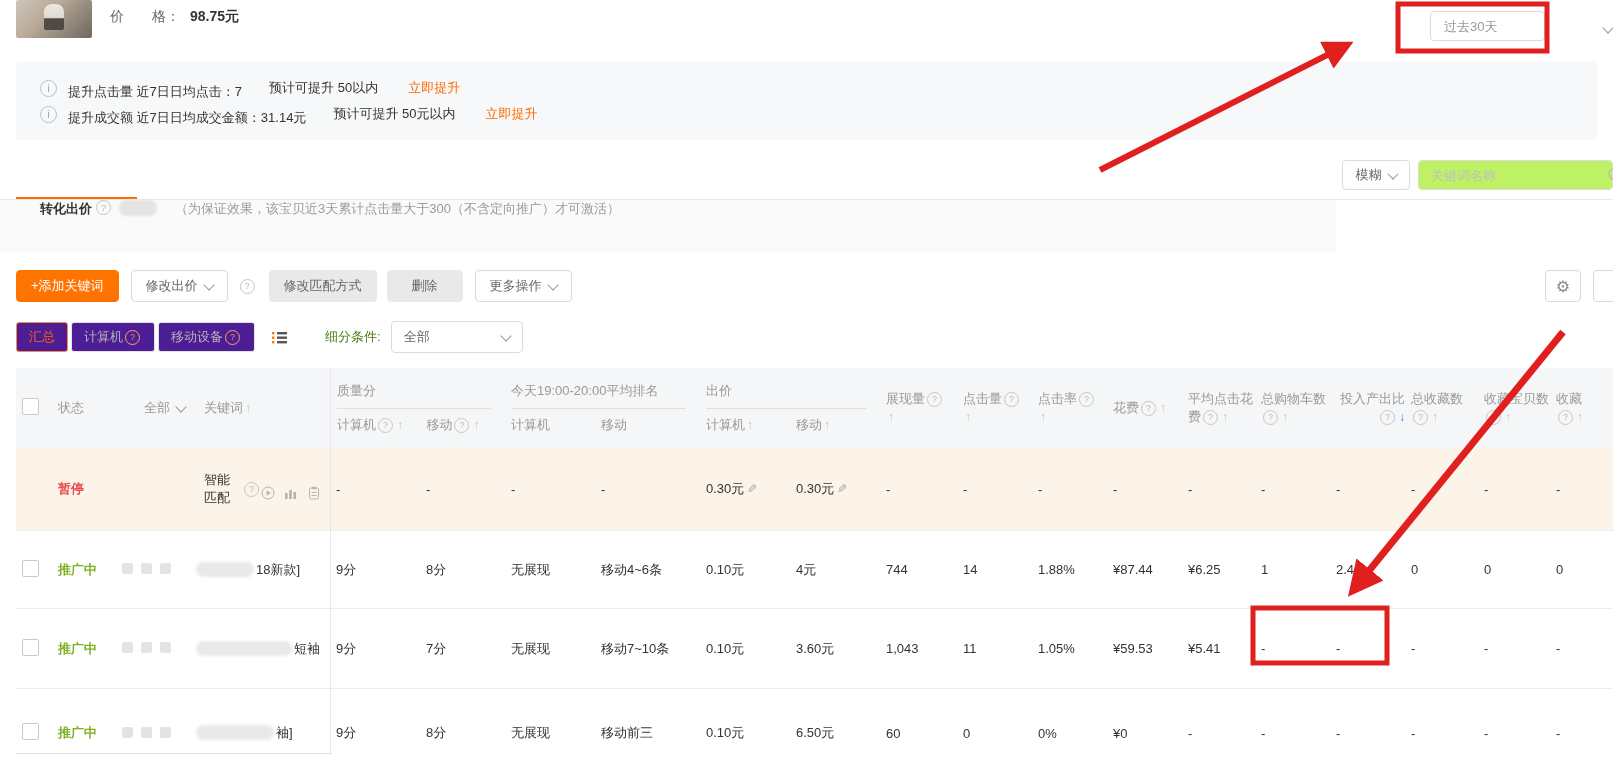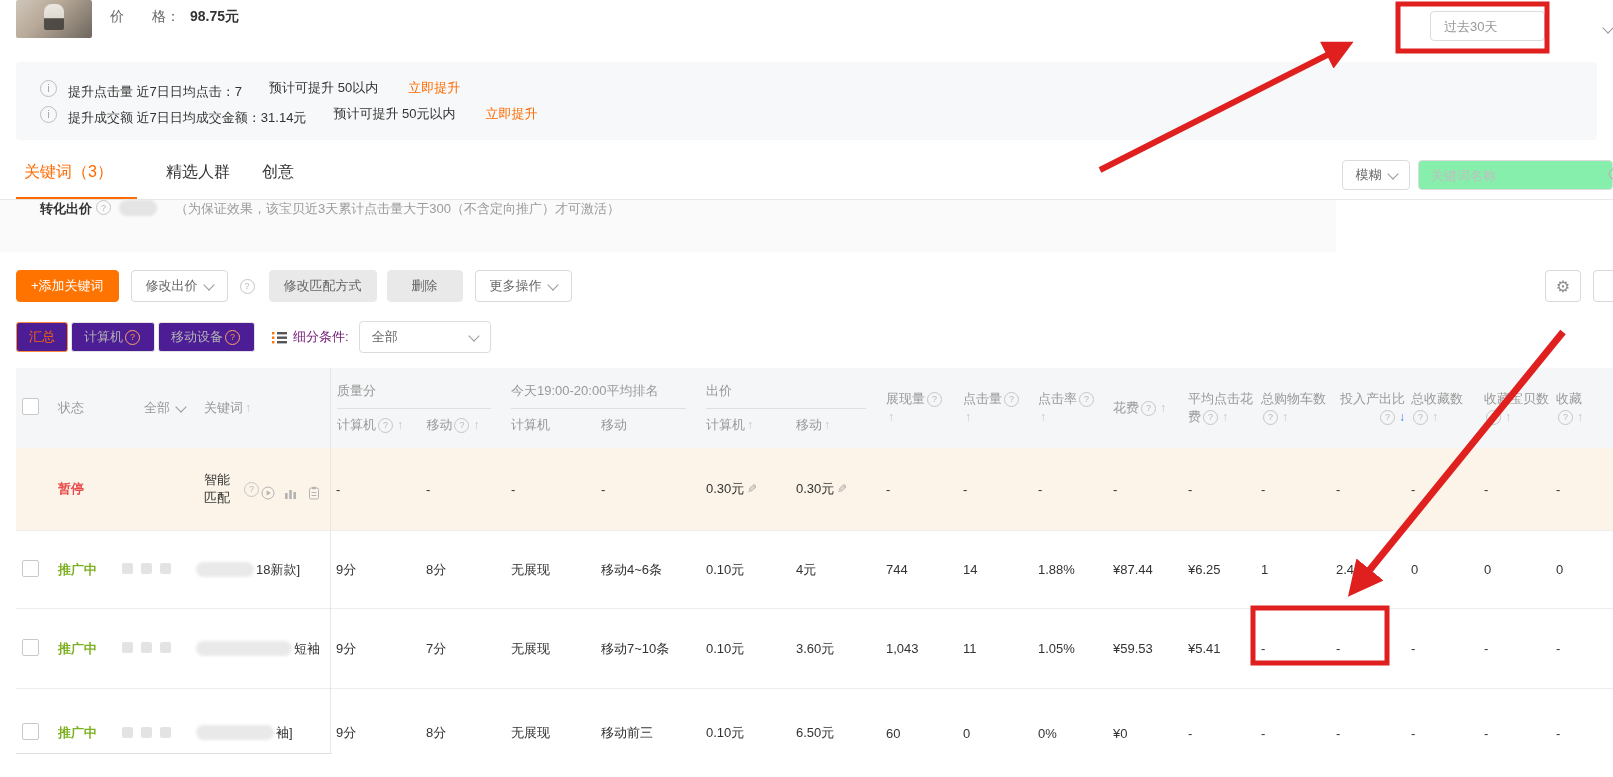--- a/index.html
+++ b/index.html
@@ -30,21 +30,21 @@
   .nline .act{color:#ff6a00;margin-left:30px;cursor:pointer;}
 
   
   .tabs{left:0;top:150px;width:1613px;height:50px;}
   .tab{position:absolute;top:12px;font-size:16px;color:#333;cursor:pointer;}
   .tab.active{color:#ff6a00;}
   .tab-underline{left:16px;top:197px;width:121px;height:3px;background:#ff6a00;}
   .tabs-divider{left:0;top:199px;width:1613px;height:1px;background:#e8e8e8;}
   .match-select{left:1342px;top:160px;width:68px;height:30px;border:1px solid #dcdcdc;border-radius:4px;background:#fff;
                 display:flex;align-items:center;justify-content:center;color:#666;box-sizing:border-box;}
-  .kw-search{left:1418px;top:160px;width:195px;height:30px;border:1px solid #dcdcdc;border-radius:4px;background:#86efac;
+  .kw-search{left:1418px;top:160px;width:195px;height:30px;border:1px solid #dcdcdc;border-radius:4px;background:#bef264;
              box-sizing:border-box;display:flex;align-items:center;}
   .kw-search input{border:none;outline:none;flex:1;padding:0 0 0 12px;font-size:13px;color:#333;background:transparent;
              font-family:inherit;}
   .kw-search input::placeholder{color:#bfbfbf;}
   .search-glyph{margin-right:10px;flex:0 0 auto;}
 
   
   .conv{left:0;top:200px;width:1336px;height:52px;background:#fafafa;display:flex;padding-left:40px;
         box-sizing:border-box;}
   .conv .lbl{font-weight:700;color:#333;}
@@ -59,21 +59,21 @@
   .btn-line{background:#fff;color:#666;border:1px solid #d9d9d9;}
   .btn-grey{background:#e9e9e9;color:#666;border:1px solid #e9e9e9;}
   .gear-btn{position:absolute;left:1529px;top:0;width:36px;height:32px;padding:0;color:#8c8c8c;font-size:16px;}
   .partial-btn{position:absolute;left:1577px;top:0;width:60px;height:32px;padding:0;color:#8c8c8c;}
 
   
   .devrow{left:16px;top:320px;width:1581px;height:34px;display:flex;align-items:center;}
   .dev-btn{height:30px;box-sizing:border-box;border:1px solid #e3e3e3;border-radius:3px;background:#4c1d95;
            display:inline-flex;align-items:center;justify-content:center;padding:0 12px;color:#b3b3b3;margin-right:3px;cursor:pointer;}
   .dev-btn.on{border-color:#ff8a3c;color:#ff6a00;}
-  .seg-label{margin-left:14px;color:#701a75;display:inline-flex;align-items:center;}
+  .seg-label{margin-left:14px;color:#4d7c0f;display:inline-flex;align-items:center;gap:32px;}
   .seg-select{margin-left:10px;width:132px;height:32px;border:1px solid #dcdcdc;border-radius:4px;box-sizing:border-box;
               display:flex;align-items:center;color:#666;padding:0 12px;justify-content:space-between;background:#fff;cursor:pointer;}
 
   
   .table{left:16px;top:368px;width:1597px;}
   .trow{display:flex;align-items:center;box-sizing:border-box;}
   .thead{height:80px;background:#f5f6f7;color:#999;}
   .cell{box-sizing:border-box;padding-left:6px;flex:0 0 auto;}
   .c-check{width:36px;}.c-status{width:64px;}.c-icons{width:76px;}.c-kw{width:138px;padding-left:4px;}
   .w-qpc{width:90px;}.w-qmo{width:85px;}.w-rpc{width:90px;}.w-rmo{width:105px;}.w-bpc{width:90px;}.w-bmo{width:90px;}
@@ -135,25 +135,20 @@
       <span class="act">立即提升</span>
     </div>
     <div class="nline">
       <i class="info-i">i</i>
       <span class="seg1">提升成交额 近7日日均成交金额：31.14元</span>
       <span class="seg2">预计可提升 50元以内</span>
       <span class="act">立即提升</span>
     </div>
   </div>
 
-  <div class="abs tabs">
-    <span class="tab active" style="left:24px;">关键词（3）</span>
-    <span class="tab" style="left:166px;">精选人群</span>
-    <span class="tab" style="left:262px;">创意</span>
-  </div>
   <div class="abs tab-underline"></div>
   <div class="abs tabs-divider"></div>
   <div class="abs match-select">
     <span>模糊</span>
       <span class="chev"></span>
   </div>
   <div class="abs kw-search">
     <input placeholder="关键词名称" style="">
     <svg class="search-glyph" width="16" height="16">
       <circle cx="7" cy="7" r="5" fill="none" stroke="#b9b9b9" stroke-width="1.4"></circle>

